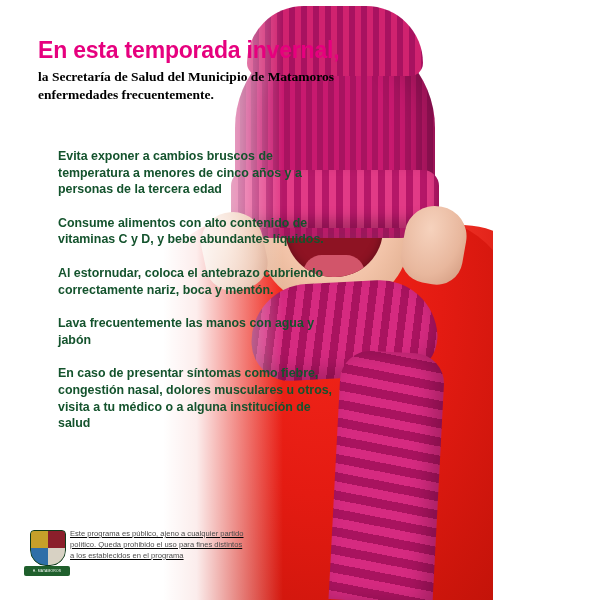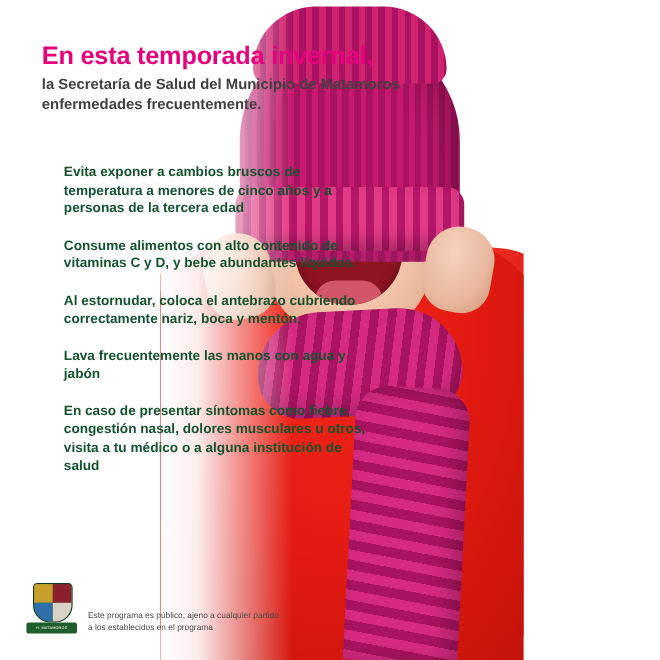--- a/index.html
+++ b/index.html
@@ -12,20 +12,21 @@
     background: #ffffff;
     font-family: "Liberation Sans", sans-serif;
     overflow: hidden;
   }
   #poster {
     position: relative;
     width: 476px;
     height: 600px;
     background: #ffffff;
     overflow: hidden;
+    padding-left: 17px;
   }
 
   
   .photo {
     position: absolute;
     right: 0;
     top: 0;
     width: 330px;
     height: 600px;
     overflow: hidden;
@@ -215,25 +216,26 @@
   }
   .headline-main {
     color: #e6007e;
     font-size: 23px;
     font-weight: bold;
     line-height: 1.1;
     margin: 0 0 5px 0;
     letter-spacing: -0.2px;
   }
   .headline-sub {
-    color: #404040;
+    color: #000000;
     font-size: 13.5px;
     font-weight: bold;
     line-height: 1.33;
     margin: 0;
+    font-family: Liberation Serif, serif;
   }
 
   .tips {
     position: absolute;
     left: 58px;
     top: 148px;
     width: 280px;
   }
   .tip {
     color: #14532d;
@@ -243,23 +245,23 @@
     margin-bottom: 17px;
   }
   .tip:last-child { margin-bottom: 13px; }
 
   
   .footer {
     position: absolute;
     left: 24px;
     bottom: 24px;
     display: flex;
-    align-items: flex-end;
-    gap: 10px;
+    align-items: flex-start;
     width: 320px;
+    text-decoration: underline;
   }
   .seal {
     width: 46px;
     height: 48px;
     flex: 0 0 46px;
     position: relative;
   }
   .seal-shield {
     position: absolute;
     left: 6px;
@@ -346,17 +348,18 @@
         <div class="seal-q2"></div>
         <div class="seal-q3"></div>
         <div class="seal-q4"></div>
       </div>
       <div class="seal-band">
         <div class="seal-band-text">H. MATAMOROS</div>
       </div>
     </div>
     <div class="legal">
       <div>Este programa es público, ajeno a cualquier partido</div>
+      <div>político. Queda prohibido el uso para fines distintos</div>
       <div>a los establecidos en el programa</div>
     </div>
   </div>
 
 </div>
 
 </body></html>

